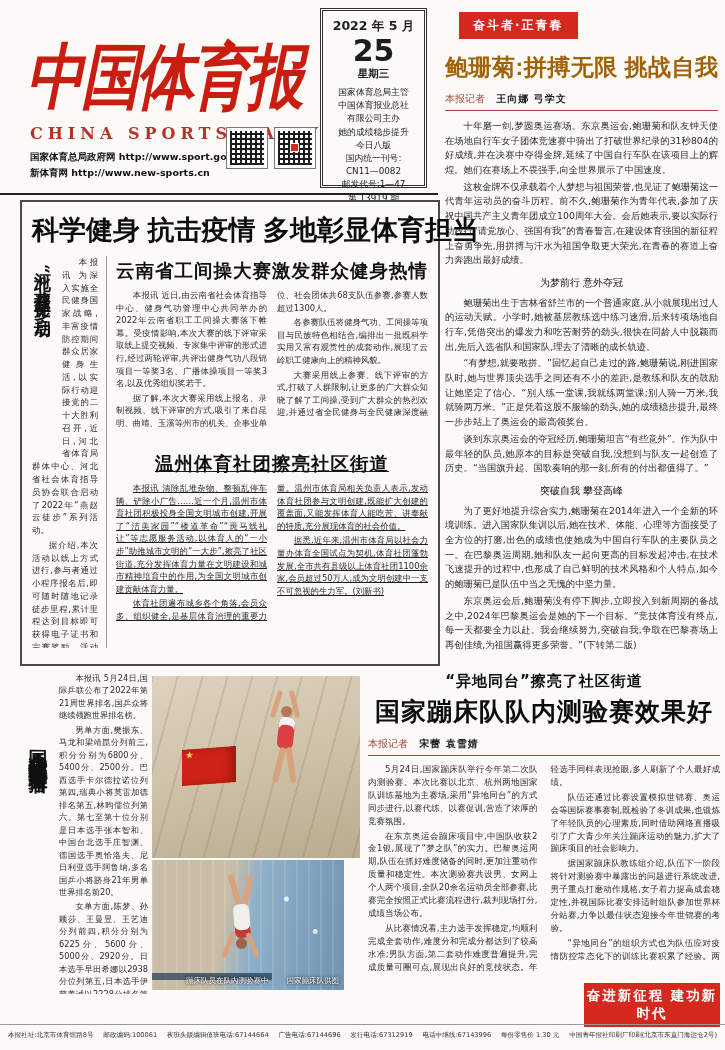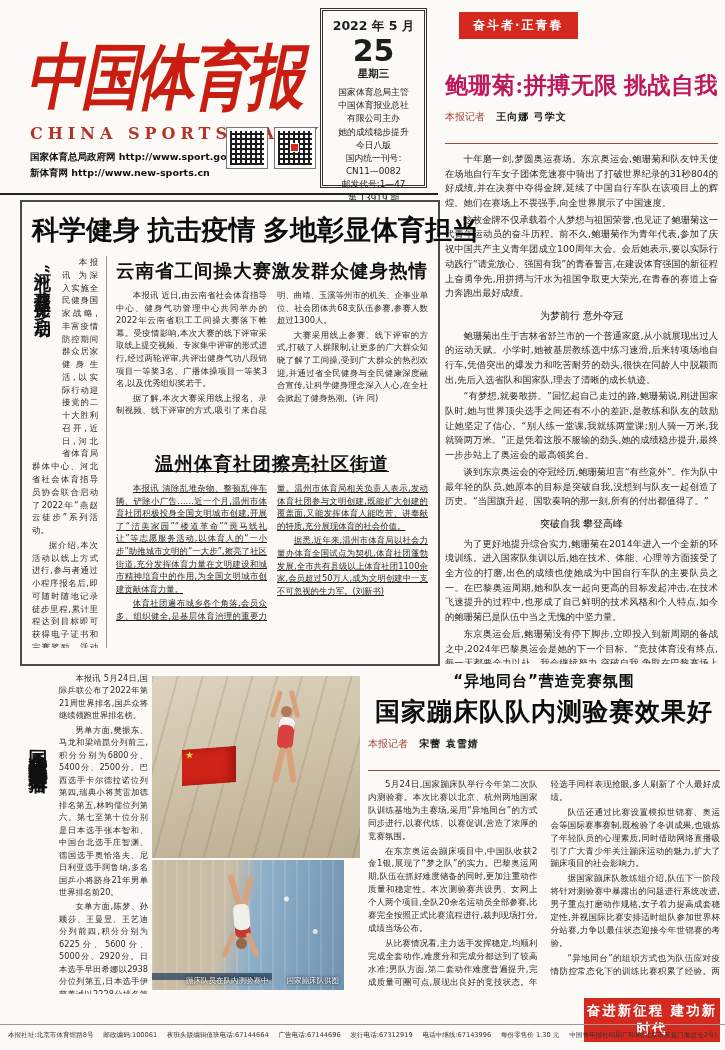--- a/index.html
+++ b/index.html
@@ -46,24 +46,24 @@
 
   .header-rule { position:absolute; left:0; top:193px; width:438px; height:2px; background:#222; }
 
   
   .lead { position:absolute; left:445px; top:12px; width:273px; height:652px; overflow:hidden; }
   .lead-badge {
     display:inline-block; margin-left:14px; background:#d5281e; color:#fff;
     font-size:12px; font-weight:bold; letter-spacing:2px; padding:5px 14px;
   }
   .lead-headline {
-    margin-top:31px; font-family:Liberation Serif, serif; font-weight:bold;
-    font-size:23px; letter-spacing:0.5px; color:#be185d; white-space:nowrap;
-  }
-  .byline { margin-top:9px; border-bottom:1px solid #a3443c; padding-bottom:19px; font-size:10px; }
+    margin-top:13px; font-family:Liberation Sans, sans-serif; font-weight:bold;
+    font-size:23px; letter-spacing:0.5px; color:#a16207; white-space:nowrap;
+  }
+  .byline { margin-top:9px; border-bottom:1px solid #a3443c; padding-bottom:4px; font-size:10px; }
   .byline .b-label { color:#a3443c; margin-right:8px; }
   .byline .b-authors { font-weight:bold; letter-spacing:1px; color:#222; }
   .lead-body { margin-top:8px; font-size:9.3px; line-height:1.58; text-align:justify; color:#2b2b2b; height:540px; overflow:hidden; }
   .lead-body p { text-indent:2em; margin-bottom:2px; }
   .subhead { text-align:center; font-weight:normal; font-size:10px; margin:7px 0 5px; color:#111; }
 
   
   .feature-box {
     position:absolute; left:20px; top:200px; width:420px; height:466px;
     border:2px solid #4a4a4a; background:#fbfaf6; padding:10px 10px 6px;
@@ -229,20 +229,21 @@
           <p>据介绍,本次活动以线上方式进行,参与者通过小程序报名后,即可随时随地记录徒步里程,累计里程达到目标即可获得电子证书和完赛奖励。活动设置了“重走赶考路”“太行山水”等多条虚拟线路,将燕赵大地的红色文化、山水风光融入健身活动之中,让参与者在行走中感受家乡之美。</p>
 
         </div>
       </article>
       <div class="fb-right">
         <article class="yunnan">
           <h3 class="mid-art-head">云南省工间操大赛激发群众健身热情</h3>
           <div class="mid-art-body">
             <p>本报讯 近日,由云南省社会体育指导中心、健身气功管理中心共同举办的2022年云南省职工工间操大赛落下帷幕。受疫情影响,本次大赛的线下评审采取线上提交视频、专家集中评审的形式进行,经过两轮评审,共评出健身气功八段锦项目一等奖3名、广播体操项目一等奖3名,以及优秀组织奖若干。</p>
             <p>据了解,本次大赛采用线上报名、录制视频、线下评审的方式,吸引了来自昆明、曲靖、玉溪等州市的机关、企事业单位、社会团体共68支队伍参赛,参赛人数超过1300人。</p>
+            <p>各参赛队伍将健身气功、工间操等项目与民族特色相结合,编排出一批既科学实用又富有观赏性的成套动作,展现了云岭职工健康向上的精神风貌。</p>
             <p>大赛采用线上参赛、线下评审的方式,打破了人群限制,让更多的广大群众知晓了解了工间操,受到广大群众的热烈欢迎,并通过省全民健身与全民健康深度融合宣传,让科学健身理念深入人心,在全社会掀起了健身热潮。(许 同)</p>
           </div>
         </article>
         <article class="wenzhou">
           <h3 class="mid-art-head">温州体育社团擦亮社区街道</h3>
           <div class="mid-art-body">
             <p>本报讯 清除乱堆杂物、整顿乱停车辆、铲除小广告……近一个月,温州市体育社团积极投身全国文明城市创建,开展了“洁美家园”“楼道革命”“斑马线礼让”等志愿服务活动,以体育人的“一小步”助推城市文明的“一大步”,擦亮了社区街道,充分发挥体育力量在文明建设和城市精神培育中的作用,为全国文明城市创建贡献体育力量。</p>
             <p>体育社团遍布城乡各个角落,会员众多、组织健全,是基层体育治理的重要力量。温州市体育局相关负责人表示,发动体育社团参与文明创建,既能扩大创建的覆盖面,又能发挥体育人能吃苦、讲奉献的特质,充分展现体育的社会价值。</p>
             <p>据悉,近年来,温州市体育局以社会力量办体育全国试点为契机,体育社团蓬勃发展,全市共有县级以上体育社团1100余家,会员超过50万人,成为文明创建中一支不可忽视的生力军。(刘新书)</p>
           </div>
@@ -282,21 +283,21 @@
       <div class="head"></div>
       <div class="limb arm-l"></div>
       <div class="limb arm-r"></div>
     </div>
     <div class="tramp-bar"></div>
     <div class="photo-caption cap1">蹦床队员在队内测验赛中。</div>
     <div class="photo-caption cap2">国家蹦床队供图</div>
   </div>
 
   <section class="tramp">
-    <div class="tr-kicker">“异地同台”营造竞赛氛围</div>
+    <div class="tr-kicker">“异地同台”擦亮了社区街道</div>
     <h2 class="tr-headline">国家蹦床队队内测验赛效果好</h2>
     <div class="byline tr-byline">
       <span class="b-label">本报记者</span>
       <span class="b-authors">宋蕾 袁雪婧</span>
     </div>
     <div class="tr-body">
       <p>5月24日,国家蹦床队举行今年第二次队内测验赛。本次比赛以北京、杭州两地国家队训练基地为主赛场,采用“异地同台”的方式同步进行,以赛代练、以赛促训,营造了浓厚的竞赛氛围。</p>
       <p>在东京奥运会蹦床项目中,中国队收获2金1银,展现了“梦之队”的实力。巴黎奥运周期,队伍在抓好难度储备的同时,更加注重动作质量和稳定性。本次测验赛共设男、女网上个人两个项目,全队20余名运动员全部参赛,比赛完全按照正式比赛流程进行,裁判现场打分,成绩当场公布。</p>
       <p>从比赛情况看,主力选手发挥稳定,均顺利完成全套动作,难度分和完成分都达到了较高水准;男队方面,第二套动作难度普遍提升,完成质量可圈可点,展现出良好的竞技状态。年轻选手同样表现抢眼,多人刷新了个人最好成绩。</p>
       <p>队伍还通过比赛设置模拟世锦赛、奥运会等国际赛事赛制,既检验了冬训成果,也锻炼了年轻队员的心理素质,同时借助网络直播吸引了广大青少年关注蹦床运动的魅力,扩大了蹦床项目的社会影响力。</p>

